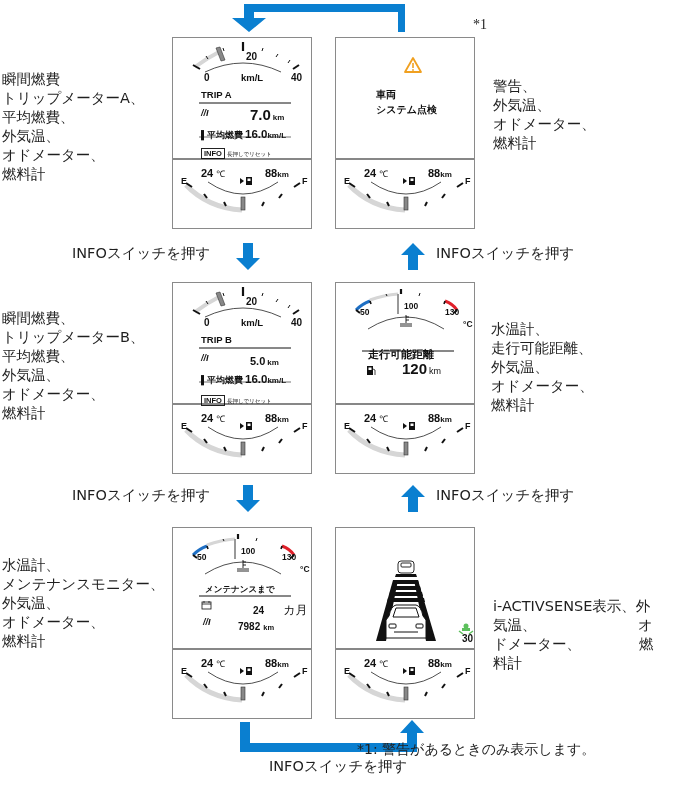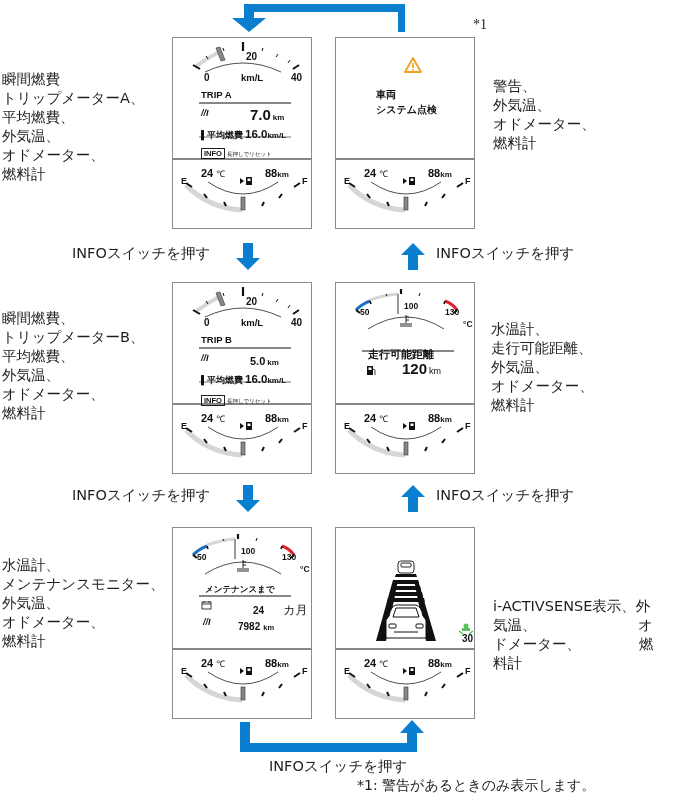--- a/index.html
+++ b/index.html
@@ -31,21 +31,21 @@
   <path class="blue" d="M240,722 L250,722 L250,743 L407,743 L407,733 L400,733 L412,720 L424,733 L417,733 L417,752 L240,752 Z"></path>
 </svg>
 
 <div class="note1" style="left:473px;top:17px;">*1</div>
 
 <div class="step" style="left:72px;top:244px;">INFOスイッチを押す</div>
 <div class="step" style="left:436px;top:244px;">INFOスイッチを押す</div>
 <div class="step" style="left:72px;top:486px;">INFOスイッチを押す</div>
 <div class="step" style="left:436px;top:486px;">INFOスイッチを押す</div>
 <div class="step" style="left:269px;top:757px;">INFOスイッチを押す</div>
-<div class="footnote" style="left:357px;top:741px;margin-top:36px;">*1: 警告があるときのみ表示します。</div>
+<div class="footnote" style="left:357px;top:741px;">*1: 警告があるときのみ表示します。</div>
 
 <div class="desc" style="left:2px;top:70px;">瞬間燃費
 トリップメーターA、
 平均燃費、
 外気温、
 オドメーター、
 燃料計</div>
 <div class="desc" style="left:493px;top:77px;">警告、
 外気温、
 オドメーター、

